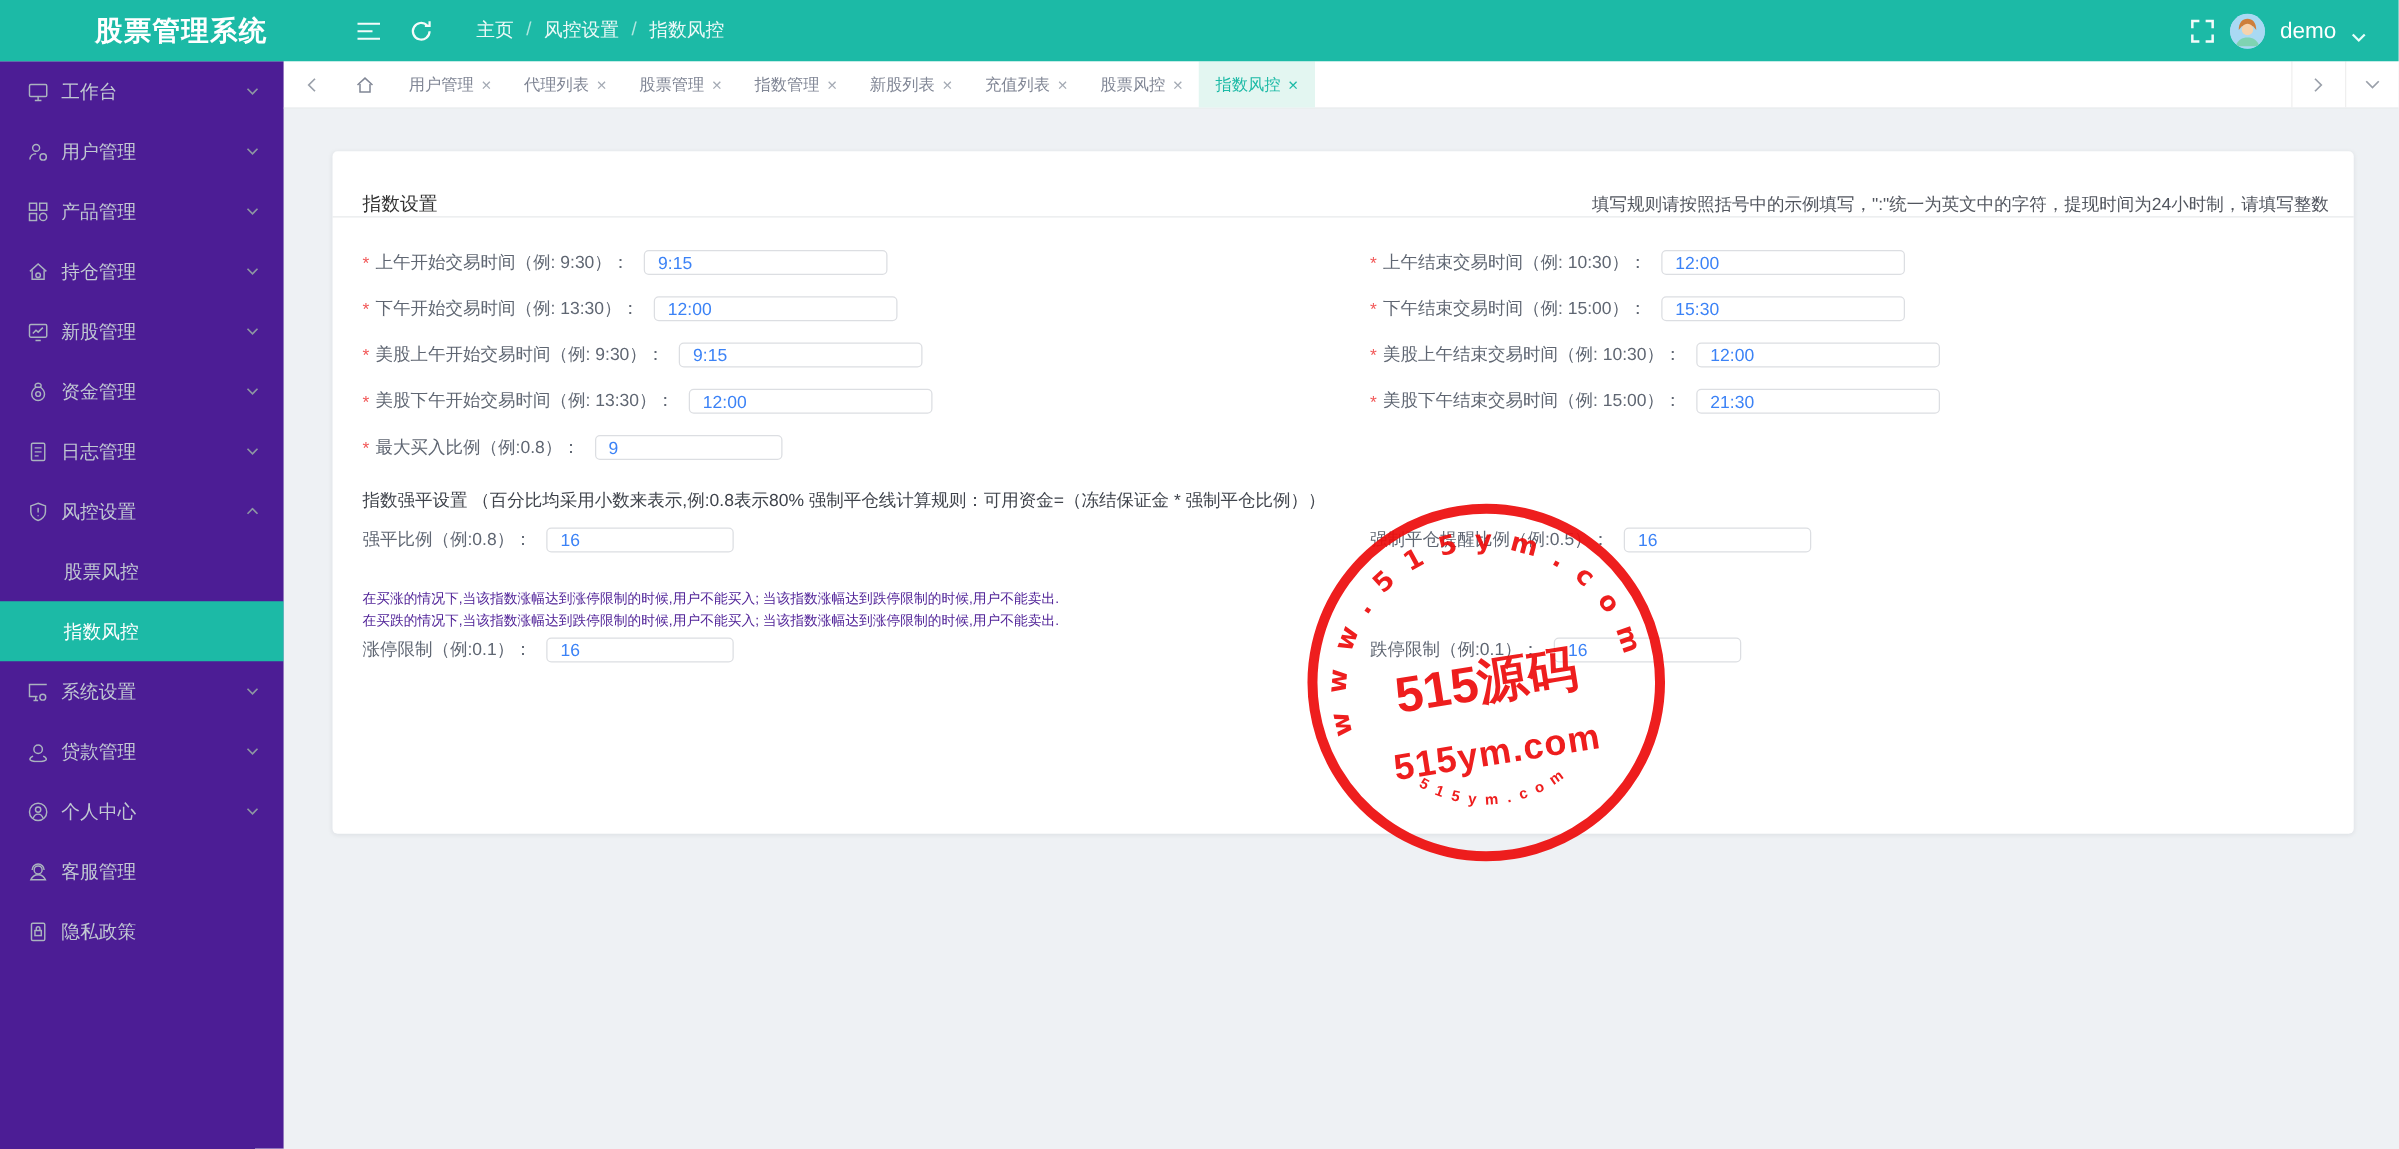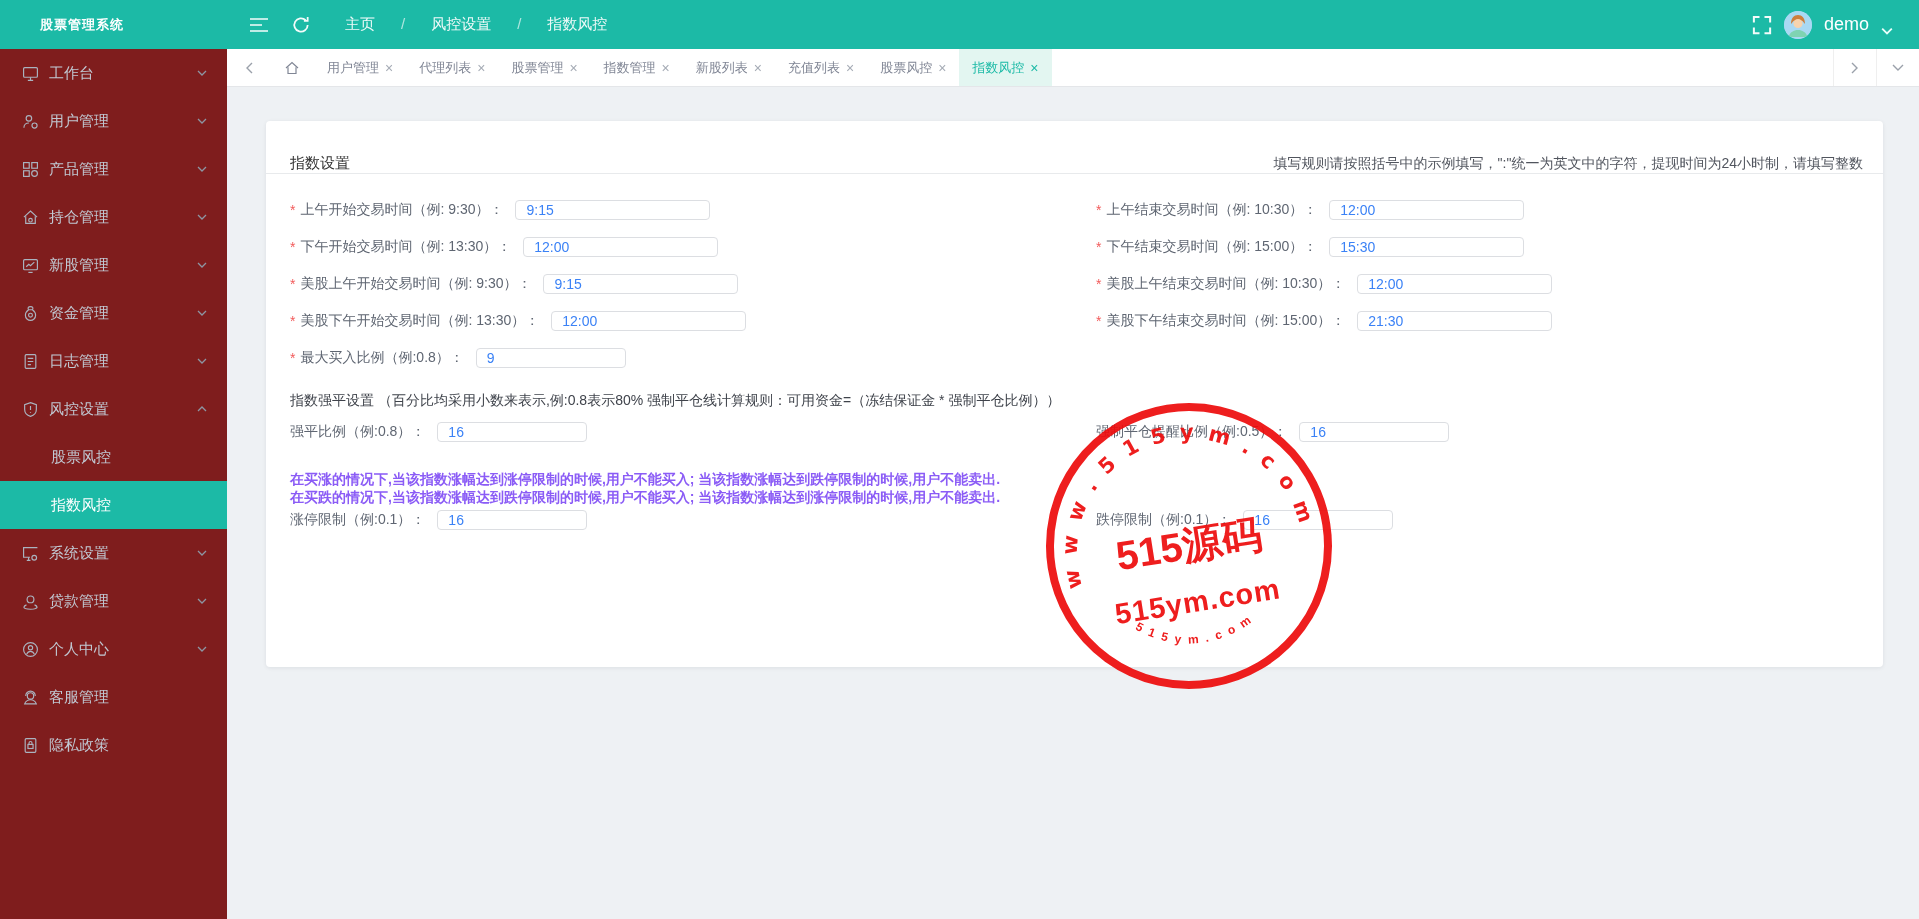--- a/index.html
+++ b/index.html
@@ -3,34 +3,34 @@
 <meta charset="utf-8">
 <style>
   * { margin:0; padding:0; box-sizing:border-box; }
   html,body { width:1919px; height:919px; overflow:hidden; background:#eef1f4;
     font-family:"Liberation Sans","DejaVu Sans",sans-serif; }
   .page { position:relative; width:1919px; height:919px; }
 
   
   .header { position:absolute; top:0; left:0; width:100%; height:49px; background:#1cbaa6;
     display:flex; align-items:center; color:#fff; z-index:5; }
-  .app-title { width:227px; padding-left:40px; font-size:13px; font-weight:bold; letter-spacing:1px; }
+  .app-title { width:227px; padding-left:40px; font-size:22px; font-weight:bold; letter-spacing:1px;margin-left:36px; }
   .hd-icon { width:20px; height:20px; margin-left:22px; cursor:pointer; opacity:.95; }
   .hd-icon svg { width:100%; height:100%; stroke:#fff; fill:none; stroke-width:1.6; }
-  .breadcrumb { display:flex; margin-left:34px; font-size:15px; gap:26px; }
+  .breadcrumb { display:flex; margin-left:34px; font-size:15px; gap:10px; }
   .breadcrumb .sep { color:rgba(255,255,255,.65); }
   .bc-item { color:rgba(255,255,255,.92); cursor:pointer; }
   .hd-right { margin-left:auto; display:flex; align-items:center; padding-right:26px; gap:12px; }
   .avatar { width:28px; height:28px; border-radius:50%; overflow:hidden; background:#a9d9f3; }
   .uname { font-size:18px; color:#fff; }
   .chev-w { width:12px; height:8px; }
   .chev-w svg { stroke:#e8fffb; fill:none; stroke-width:1.5; width:12px; height:8px; }
 
   
-  .sidebar { position:absolute; top:49px; left:0; width:227px; height:870px; background:#7f1d1d; }
+  .sidebar { position:absolute; top:49px; left:0; width:227px; height:870px; background:#4c1d95; }
   .menu-item { height:48px; display:flex; align-items:center; padding:0 20px 0 22px;
     color:#c1c8d2; font-size:15px; cursor:pointer; }
   .menu-item .si { width:17px; height:17px; margin-right:10px; stroke:#aab3bf; fill:none; stroke-width:1.1; flex:none; }
   .menu-item .chev { margin-left:auto; width:10px; height:6px; stroke:#8d96a3; fill:none; stroke-width:1.3; }
   .menu-item .chev.up { transform:rotate(180deg); }
   .sub-item { height:48px; display:flex; align-items:center; padding-left:51px;
     color:#c1c8d2; font-size:15px; cursor:pointer; }
   .sub-item.active { background:#1cbaa6; color:#fff; }
 
   
@@ -65,21 +65,21 @@
   .fcell.l { width:806px; flex:none; }
   .flabel { font-size:14px; color:#5f6672; margin-right:12px; display:flex; align-items:center; }
   .req { color:#f25a5a; margin-right:5px; font-size:14px; }
   .inp { height:20px; border:1px solid #dcdee2; border-radius:4px; padding:0 10px; font-size:14px;
     color:#3b82f6; background:#fff; outline:none;
     font-family:"Liberation Sans","DejaVu Sans",sans-serif; }
   .w-time { width:195px; }
   .w-num { width:150px; }
 
   .sec-title { font-size:14px; color:#3f434b; margin:10px 0 12px 0; }
-  .sec-desc { font-size:14px; color:#8b5cf6; line-height:18px;font-weight:bold; }
+  .sec-desc { font-size:11px; color:#4c1d95; line-height:18px; }
   .mt8 { margin-top:4px; }
   .mb24 { margin-bottom:24px; }
   .mb28 { margin-bottom:28px;align-items:center; }
 
   
   .stamp { position:absolute; left:812px; top:309px; width:300px; height:300px; z-index:9;
     transform:rotate(-9deg); opacity:.93; pointer-events:none; }
 </style>
 </head>
 <body>

